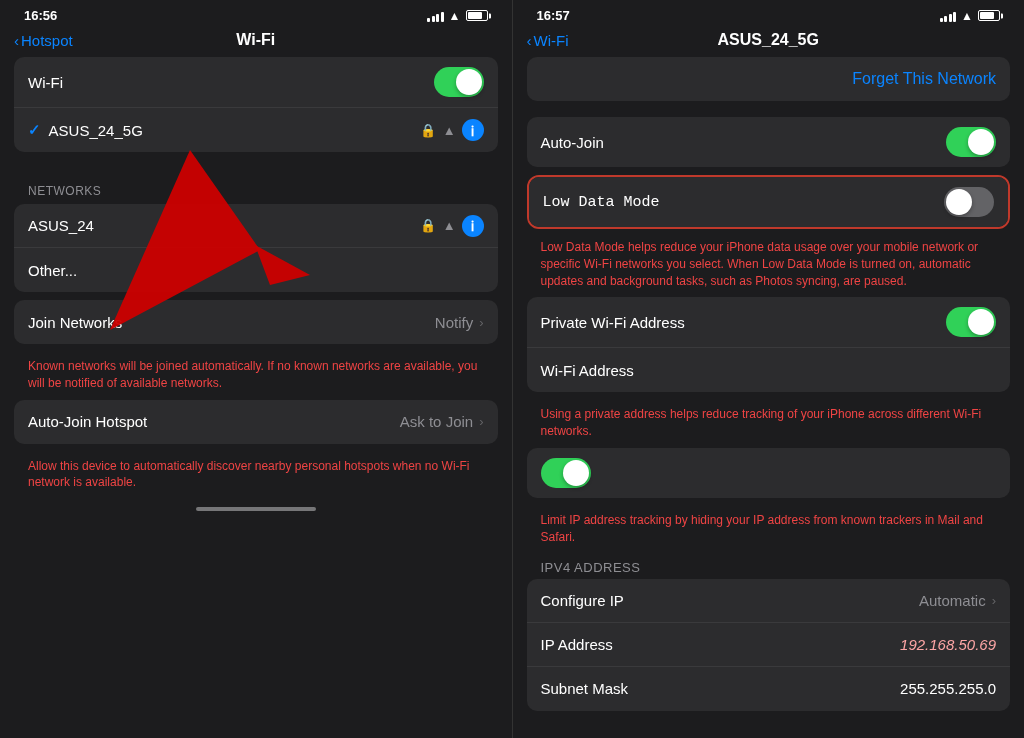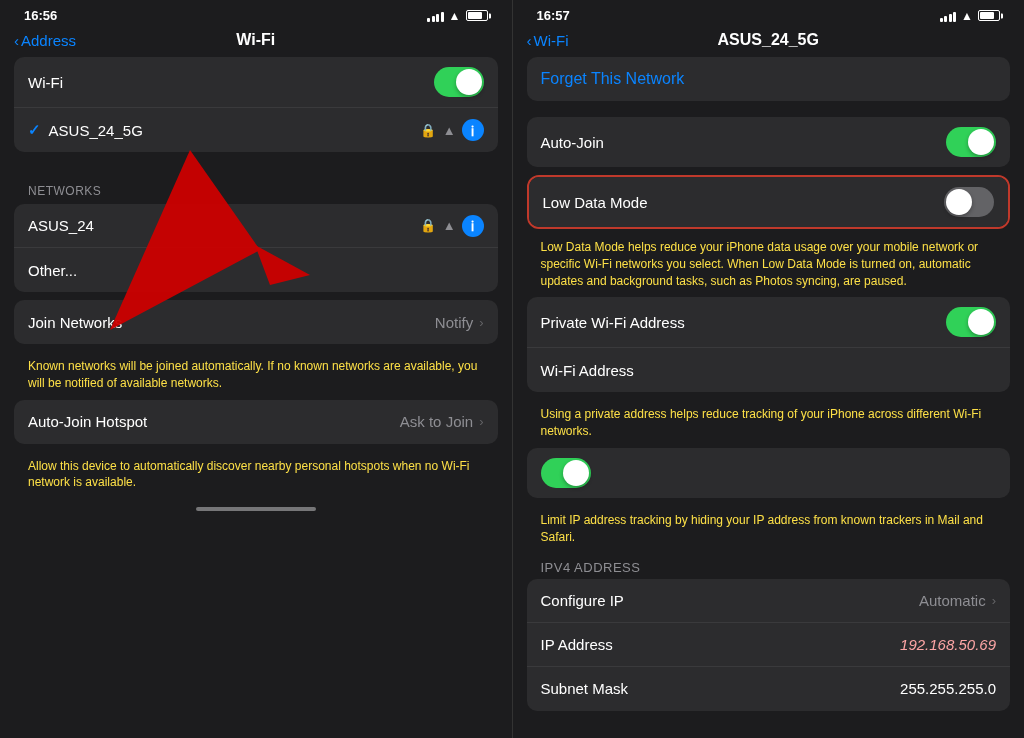--- a/index.html
+++ b/index.html
@@ -188,36 +188,36 @@
       color: #8e8e93;
       font-size: 12px;
       text-transform: uppercase;
       letter-spacing: 0.5px;
       padding: 4px 14px 6px;
       margin-top: 20px;
     }
 
     
     .desc-text {
-      color: #fde047;
+      color: #ef4444;
       font-size: 12px;
       padding: 6px 14px 8px;
       line-height: 1.4;
     }
 
     
     .forget-btn {
       background: #2c2c2e;
       border-radius: 10px;
       margin-bottom: 16px;
       overflow: hidden;
     }
     .forget-btn .list-item {
       color: #0a84ff;
-      justify-content: flex-start;
+      justify-content: flex-end;
       font-size: 16px;
     }
     .forget-btn .list-item:last-child { border-bottom: none; }
 
     .ipv4-label {
       color: #8e8e93;
       font-size: 13px;
       text-transform: uppercase;
       letter-spacing: 0.5px;
       padding: 6px 14px 4px;
@@ -252,21 +252,21 @@
         <span class="wifi-icon">▲</span>
         <div class="battery-icon">
             <div class="battery-fill"></div>
           </div>
       </div>
     </div>
 
     <div class="nav-bar">
       <div class="nav-back">
         <span>‹</span>
-        <span>Address</span>
+        <span>Hotspot</span>
       </div>
       <span class="nav-title">Wi-Fi</span>
     </div>
 
     <div class="section-list">
       <div class="list-item">
         <div class="item-left">
           <span>Wi-Fi</span>
         </div>
         <div class="toggle toggle-on">
@@ -380,21 +380,21 @@
         <div class="item-left">
           <span>Auto-Join</span>
         </div>
         <div class="toggle toggle-on">
           <div class="toggle-thumb"></div>
         </div>
       </div>
     </div>
 
     <div style="border: 2px solid #c0392b; border-radius: 12px; margin-bottom: 4px;">
-      <div class="section-list" style="border-radius:10px;margin-bottom:0;">
+      <div class="section-list" style="border-radius:10px;margin-bottom:0;font-family:Liberation Mono, monospace;">
         <div class="list-item">
           <div class="item-left">
             <span>Low Data Mode</span>
           </div>
           <div class="toggle toggle-off">
             <div class="toggle-thumb"></div>
           </div>
         </div>
       </div>
     </div>

